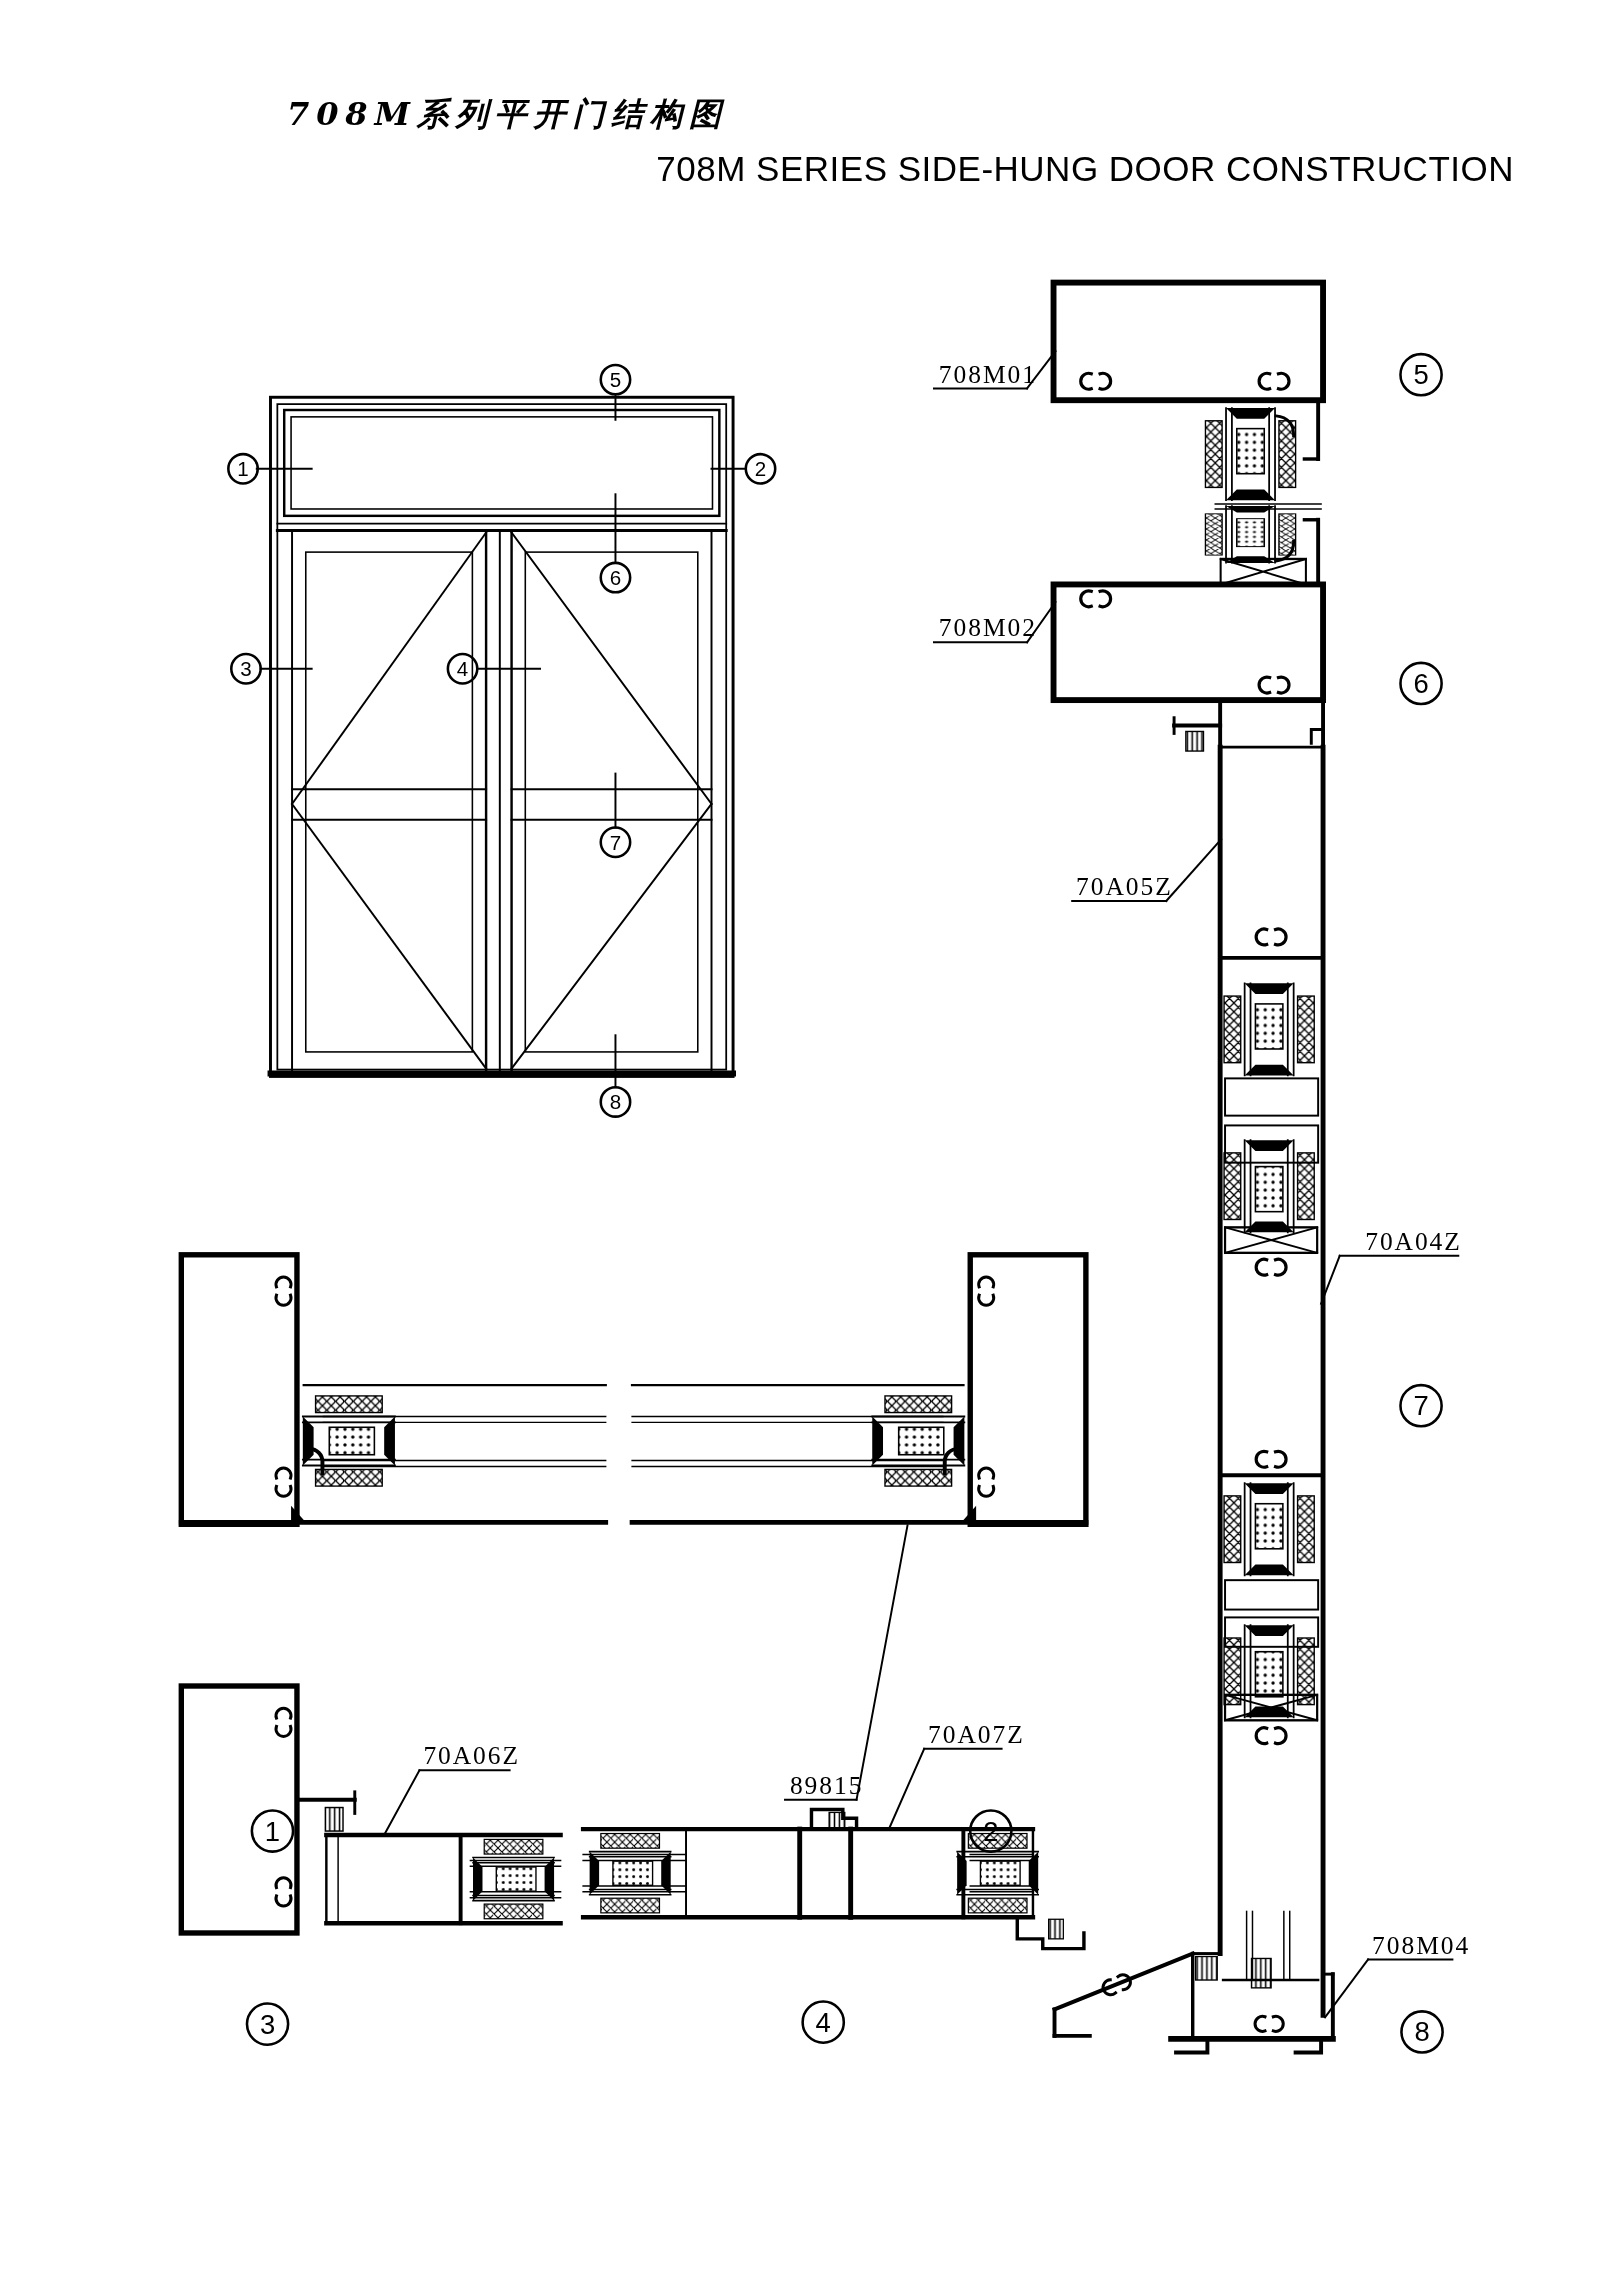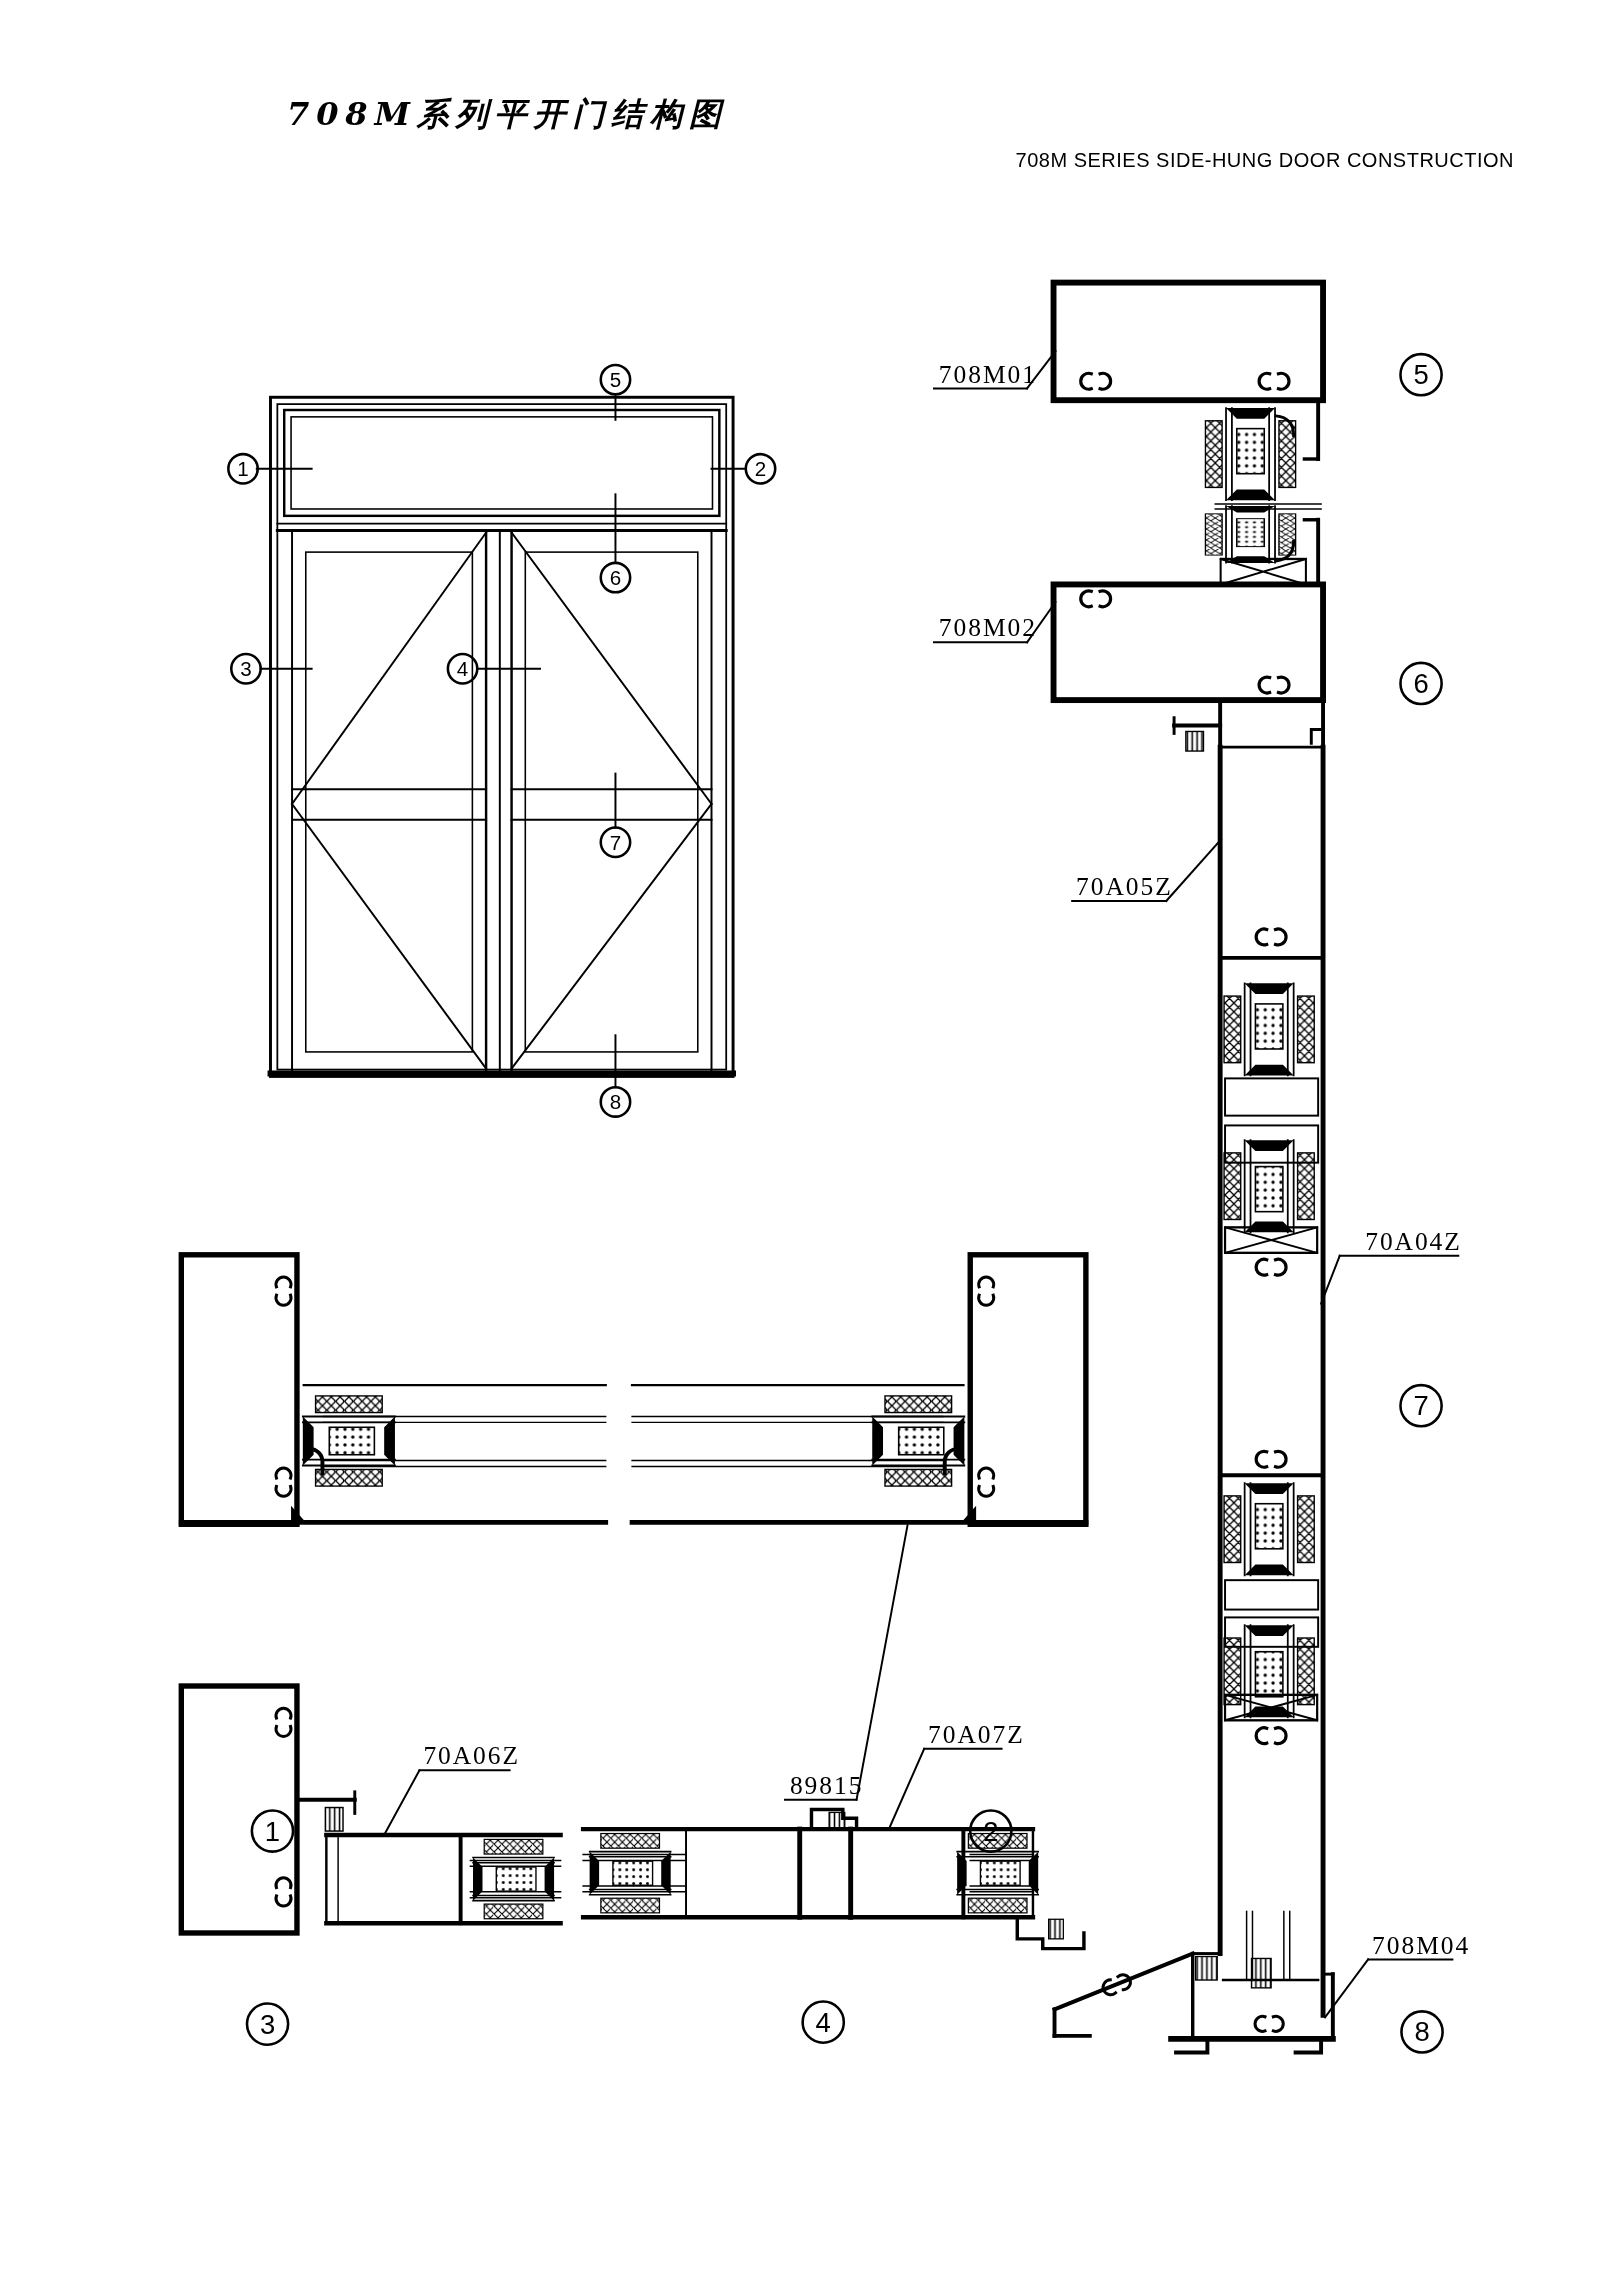--- a/index.html
+++ b/index.html
@@ -1,21 +1,21 @@
 <!DOCTYPE html>
 <html><head>
 <meta charset="utf-8">
 <style>
   html,body{margin:0;padding:0;background:#e8e8e8;}
   .sheet{position:relative;width:1620px;height:2293px;background:#fff;margin:0 auto;
          font-family:"Liberation Sans",sans-serif;overflow:hidden;}
   .title-cn{position:absolute;left:287px;top:61px;font-family:"DejaVu Serif","Liberation Serif",serif;
             font-weight:bold;font-style:italic;font-size:32px;letter-spacing:6.9px;color:#000;white-space:nowrap;margin-top:32px;}
   .title-en{position:absolute;right:106px;top:149px;font-family:"Liberation Sans",sans-serif;
-            font-size:20px;font-weight:500;letter-spacing:0.5px;color:#000;white-space:nowrap;}
+            font-size:35px;font-weight:500;letter-spacing:0.5px;color:#000;white-space:nowrap;}
   svg text{user-select:none;}
 </style>
 </head>
 <body>
 
 <div class="sheet">
   <div class="title-cn">708M系列平开门结构图</div>
   <div class="title-en">708M SERIES SIDE-HUNG DOOR CONSTRUCTION</div>
 
   <svg id="cad" width="1620" height="2293" viewBox="0 0 1653 2339" fill="none" stroke-linecap="square" style="color: rgb(0, 0, 0);">

